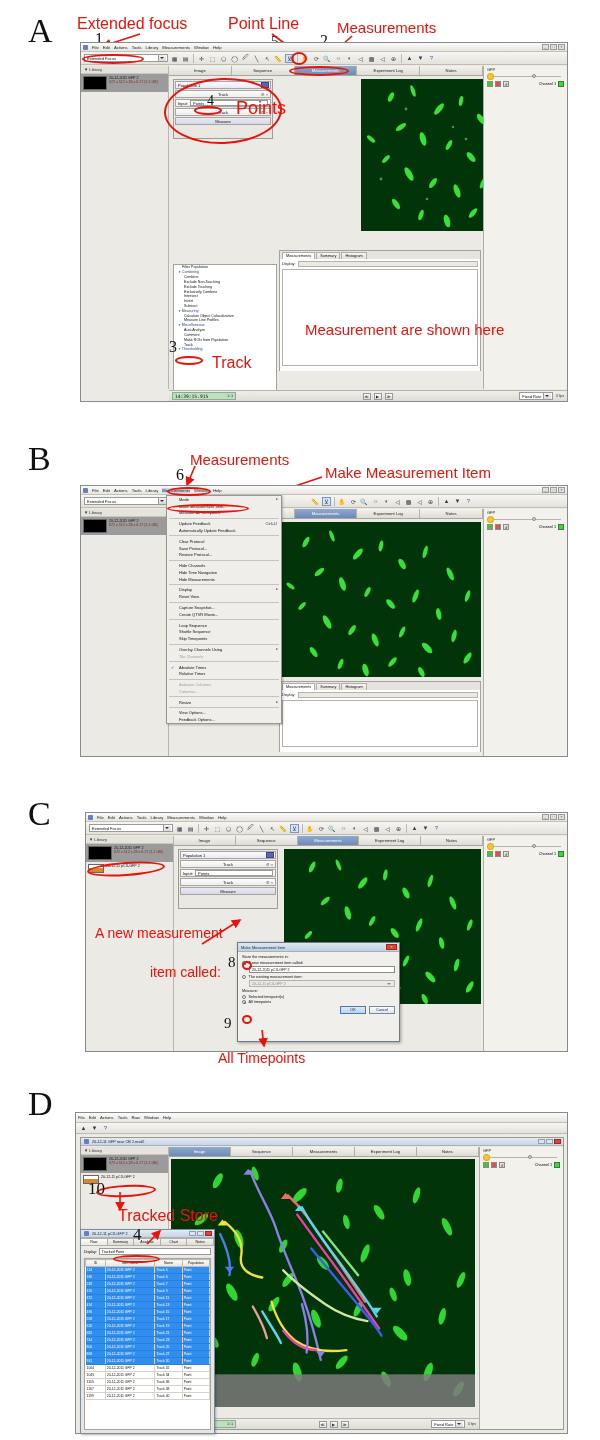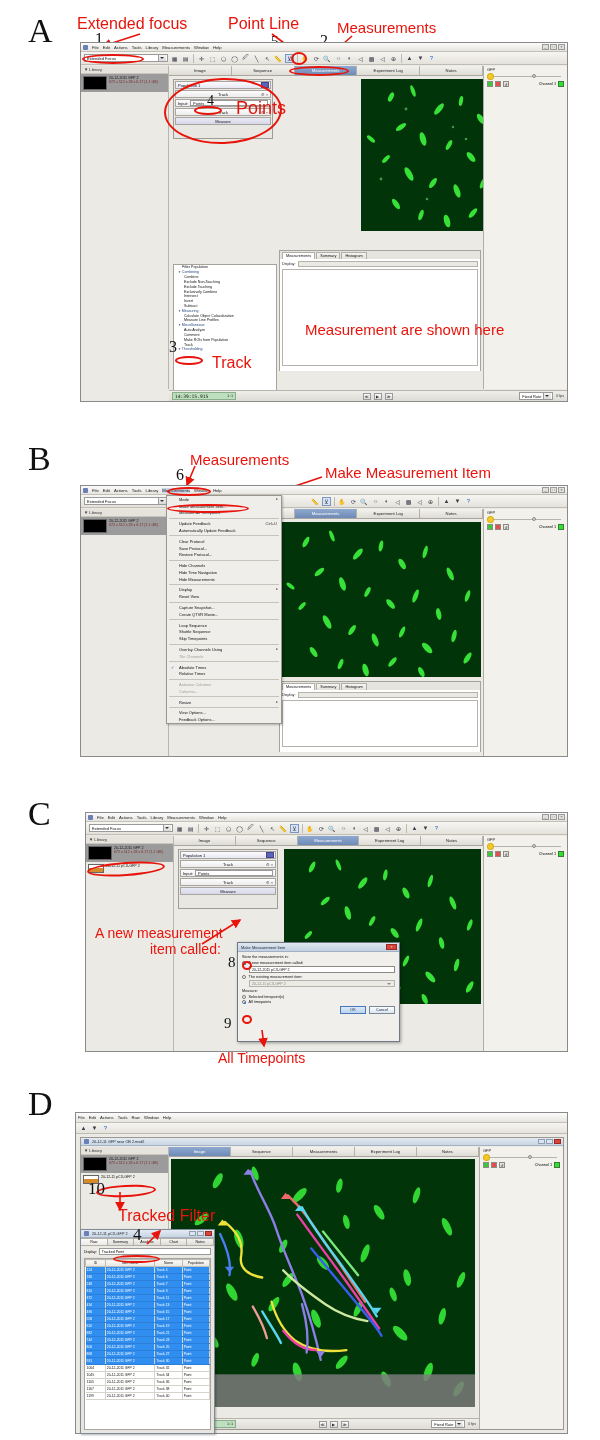--- a/index.html
+++ b/index.html
@@ -792,21 +792,21 @@
       <div class="dbtn">Cancel</div>
     </div>
   </div>
 </div>
 
 <div class="ell" style="left:87px;top:862px;width:78px;height:14px;transform:rotate(-4deg);"></div>
 <div class="ell" style="left:242px;top:961px;width:10px;height:9px;"></div>
 <div class="ell" style="left:242px;top:1015px;width:10px;height:9px;"></div>
 <div class="ann" style="left:95px;top:925px;font-size:14px;line-height:1.15;">
   <span>A new measurement</span><br>
-  <span style="margin-left:55px;display:inline-block;">item called:</span>
+  <span style="margin-left:55px;display:inline-block;margin-top:23px;">item called:</span>
 </div>
 <div class="num" style="left:228px;top:955px;font-size:15px;">8</div>
 <div class="num" style="left:224px;top:1016px;font-size:15px;">9</div>
 <div class="ann" style="left:218px;top:1051px;font-size:14px;">All Timepoints</div>
 
 <svg class="arrowsvg" style="left:0;top:0;width:600px;height:1100px;">
   <path d="M202,944 L240,920" stroke="#e8140c" stroke-width="1.6" fill="none" marker-end="url(#ah)"></path>
   <path d="M262,1030 L264,1046" stroke="#e8140c" stroke-width="1.6" fill="none" marker-end="url(#ah)"></path>
 </svg>
 
@@ -1117,18 +1117,18 @@
           </tr>
       </tbody>
     </table>
   </div>
 </div>
 
 <div class="ell" style="left:96px;top:1185px;width:60px;height:12px;transform:rotate(-3deg);"></div>
 <div class="ell" style="left:113px;top:1255px;width:47px;height:8px;"></div>
 <div class="num" style="left:88px;top:1180px;font-size:17px;">10</div>
 <div class="num" style="left:133px;top:1226px;font-size:17px;">4</div>
-<div class="ann" style="left:118px;top:1208px;font-size:16px;">Tracked Filter</div>
+<div class="ann" style="left:118px;top:1208px;font-size:16px;">Tracked Store</div>
 
 <svg class="arrowsvg" style="left:0;top:0;width:600px;height:1440px;">
   <path d="M120,1192 L120,1210" stroke="#e8140c" stroke-width="1.6" fill="none" marker-end="url(#ah)"></path>
   <path d="M147,1244 L160,1231" stroke="#e8140c" stroke-width="1.6" fill="none" marker-end="url(#ah)"></path>
 </svg>
 
 </body></html>

